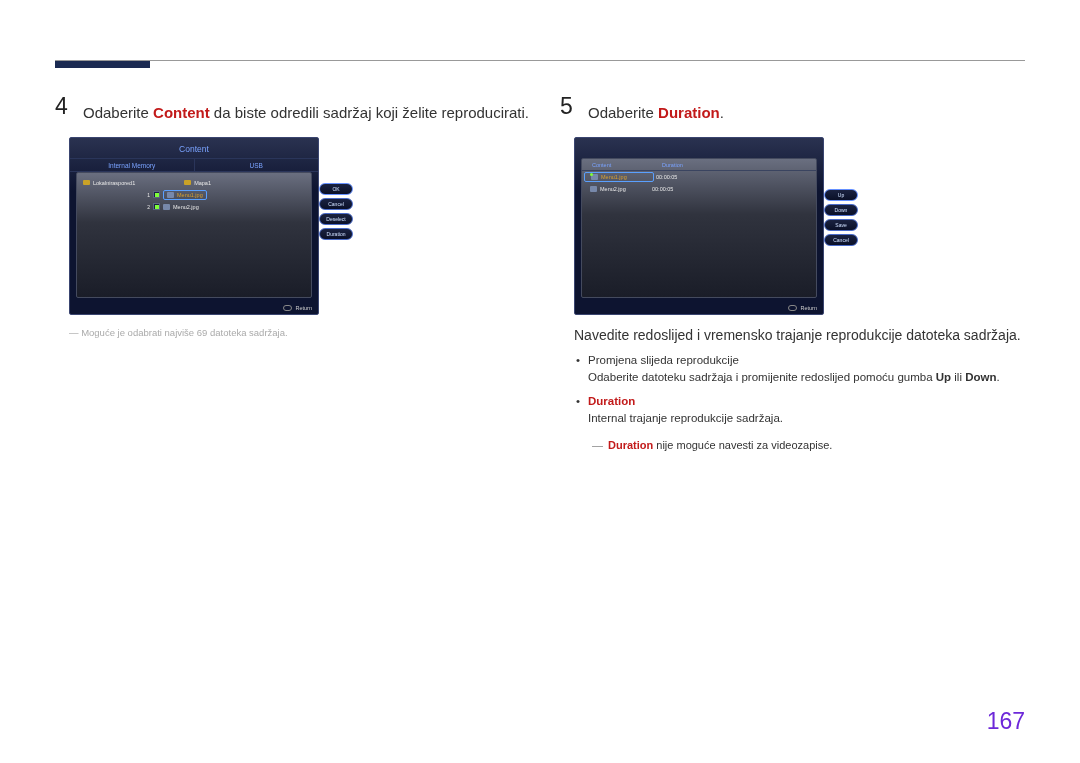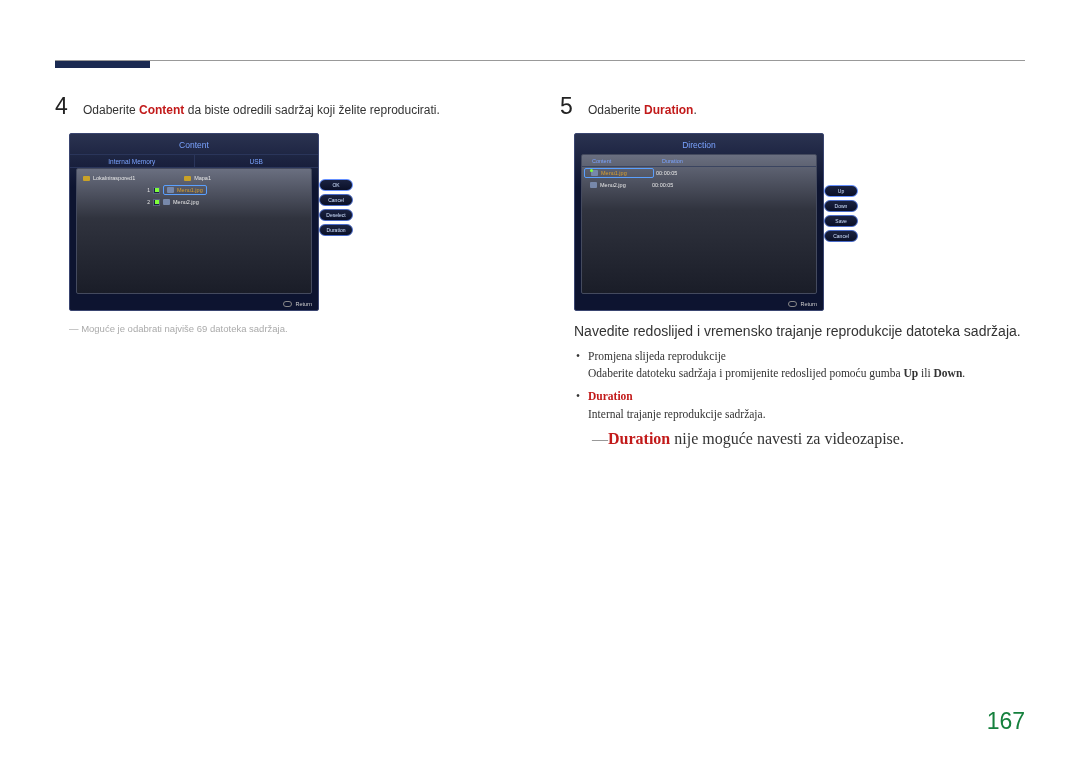--- a/index.html
+++ b/index.html
@@ -40,21 +40,21 @@
     margin-bottom: 14px;
   }
   .step-num {
     font-size: 23px;
     font-weight: 400;
     color: #222;
     width: 28px;
     line-height: 1;
   }
   .step-text {
-    font-size: 12px;
+    font-size: 15px;
     color: #333;
     padding-top: 7px;
     line-height: 1.4;
   }
   .red { color: #c21a1a; font-weight: bold; }
   .bold { font-weight: bold; }
   
   
   .panel {
     width: 250px;
@@ -256,48 +256,47 @@
     list-style: none;
     padding-left: 16px;
     margin-top: 6px;
   }
   ul.bullets > li {
     position: relative;
     padding-left: 12px;
     margin-bottom: 6px;
     font-size: 11.5px;
     line-height: 1.5;
-    font-family: Liberation Serif, serif;
   }
   ul.bullets > li::before {
     content: "•";
     position: absolute;
     left: 0;
     color: #333;
   }
   .sub-note {
     position: relative;
     padding-left: 20px;
-    font-size: 16px;
+    font-size: 11px;
     color: #333;
-    margin-top: 4px;
+    margin-top: 10px;
   }
   .sub-note::before {
     content: "―";
     position: absolute;
     left: 4px;
     color: #888;
   }
   .page-num {
     position: absolute;
     right: 55px;
     bottom: 28px;
     font-size: 23px;
     font-weight: 300;
-    color: #15803d;
+    color: #6d28d9;
   }
 </style>
 </head>
 <body>
 
 <div class="header-block"></div>
 <div class="header-line"></div>
 
 <div class="col col-left">
   <div class="step">
@@ -358,21 +357,20 @@
 
 <div class="col col-right">
   <div class="step">
     <div class="step-num">5</div>
     <div class="step-text">
       <span>Odaberite </span><span class="red">Duration</span><span>.</span>
     </div>
   </div>
 
   <div class="panel">
-    <div class="panel-title">Direction</div>
     <div class="panel-body" style="top:18px">
       <div class="dir-cols">
         <div class="dir-col c1">Content</div>
         <div class="dir-col c2">Duration</div>
       </div>
       <div class="dir-row hl">
         <div class="c1">
           <span class="icon-img green"></span>
           <span>Menu1.jpg</span>
         </div>

